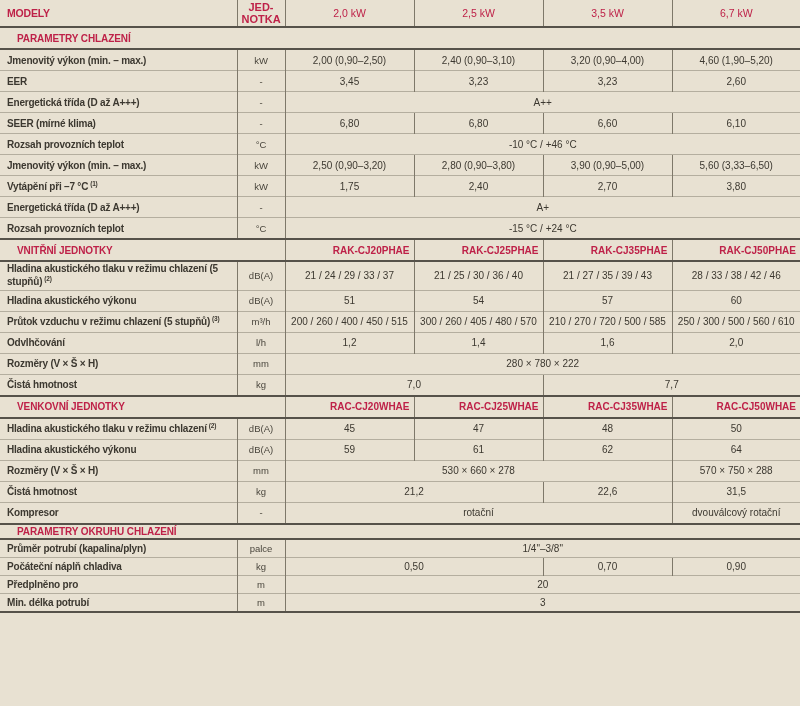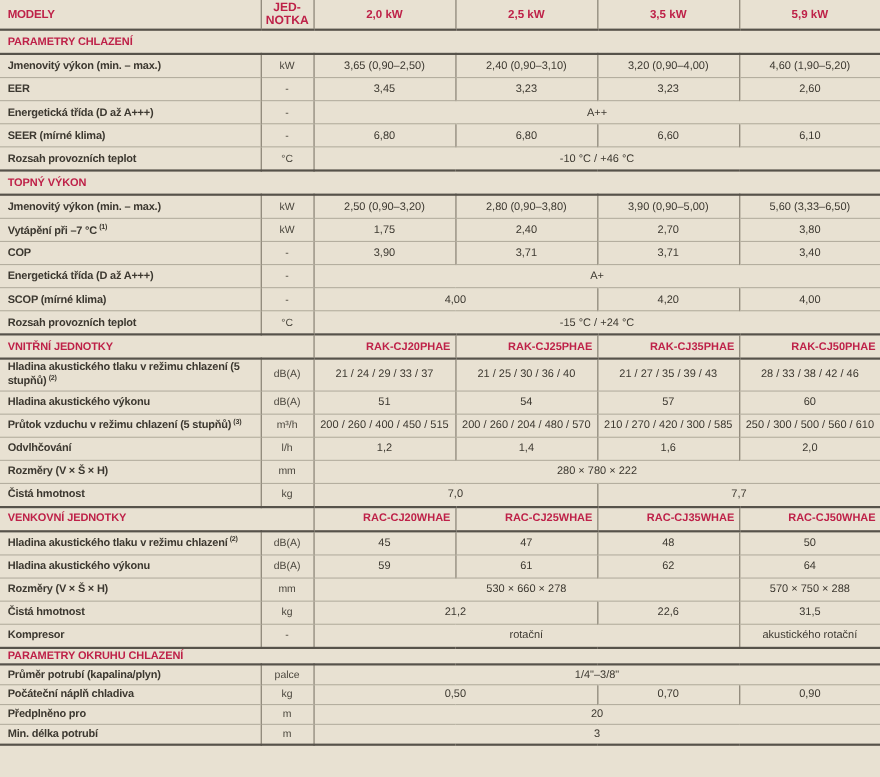--- a/index.html
+++ b/index.html
@@ -33,27 +33,27 @@
   tr.data.wrap td.label{white-space:normal;line-height:1.2;}
   
   td.label{
     text-align:left;font-weight:700;font-size:10px;
     padding-left:7px;letter-spacing:-0.2px;
   }
   td.unit{text-align:center;font-size:9.5px;color:#4a463d;}
   td.val{text-align:center;font-size:10px;}
   td.section-title{
     text-align:left;font-weight:700;font-size:10px;
-    padding-left:7px;letter-spacing:-0.1px;color:#be2148;
+    padding-left:17px;letter-spacing:-0.1px;color:#be2148;
   }
   td.model-name{text-align:right;font-weight:700;font-size:10px;color:#be2148;}
   
   tr.head td.label{font-size:10.5px;color:#be2148;}
   tr.head td.unit{font-weight:700;font-size:11px;color:#be2148;line-height:1.1;white-space:normal;}
-  tr.head td.val{font-weight:700;font-size:10.5px;color:#be2148;}
+  tr.head td.val{font-weight:400;font-size:10.5px;color:#be2148;}
   
   td.vl{border-left:1px solid #7e786a;}
   sup{font-size:6.5px;margin-left:2px;vertical-align:super;}
 </style>
 </head>
 <body>
 
 <div class="sheet">
   <table>
     <colgroup>
@@ -64,29 +64,29 @@
       <col style="width:129px">
       <col style="width:128px">
     </colgroup>
     <tbody>
         <tr class="head">
           <td class="label">MODELY</td>
           <td class="unit vl">JED-<br>NOTKA</td>
           <td class="val vl">2,0 kW</td>
           <td class="val vl">2,5 kW</td>
           <td class="val vl">3,5 kW</td>
-          <td class="val vl">5,9 kW</td>
+          <td class="val vl">6,7 kW</td>
         </tr>
         <tr class="sec">
           <td class="section-title" colspan="6">PARAMETRY CHLAZENÍ</td>
         </tr>
         <tr class="data">
           <td class="label">Jmenovitý výkon (min. – max.)</td>
           <td class="unit vl">kW</td>
-          <td class="val vl">3,65 (0,90–2,50)</td>
+          <td class="val vl">2,00 (0,90–2,50)</td>
           <td class="val vl">2,40 (0,90–3,10)</td>
           <td class="val vl">3,20 (0,90–4,00)</td>
           <td class="val vl">4,60 (1,90–5,20)</td>
         </tr>
         <tr class="data">
           <td class="label">EER</td>
           <td class="unit vl">-</td>
           <td class="val vl">3,45</td>
           <td class="val vl">3,23</td>
           <td class="val vl">3,23</td>
@@ -102,59 +102,41 @@
           <td class="unit vl">-</td>
           <td class="val vl">6,80</td>
           <td class="val vl">6,80</td>
           <td class="val vl">6,60</td>
           <td class="val vl">6,10</td>
         </tr>
         <tr class="data">
           <td class="label">Rozsah provozních teplot</td>
           <td class="unit vl">°C</td>
           <td class="val vl" colspan="4">-10 °C / +46 °C</td>
-        </tr>
-        <tr class="sec">
-          <td class="section-title" colspan="6">TOPNÝ VÝKON</td>
         </tr>
         <tr class="data">
           <td class="label">Jmenovitý výkon (min. – max.)</td>
           <td class="unit vl">kW</td>
           <td class="val vl">2,50 (0,90–3,20)</td>
           <td class="val vl">2,80 (0,90–3,80)</td>
           <td class="val vl">3,90 (0,90–5,00)</td>
           <td class="val vl">5,60 (3,33–6,50)</td>
         </tr>
         <tr class="data">
           <td class="label">Vytápění při –7 °C<sup>(1)</sup></td>
           <td class="unit vl">kW</td>
           <td class="val vl">1,75</td>
           <td class="val vl">2,40</td>
           <td class="val vl">2,70</td>
           <td class="val vl">3,80</td>
         </tr>
         <tr class="data">
-          <td class="label">COP</td>
-          <td class="unit vl">-</td>
-          <td class="val vl">3,90</td>
-          <td class="val vl">3,71</td>
-          <td class="val vl">3,71</td>
-          <td class="val vl">3,40</td>
-        </tr>
-        <tr class="data">
           <td class="label">Energetická třída (D až A+++)</td>
           <td class="unit vl">-</td>
           <td class="val vl" colspan="4">A+</td>
-        </tr>
-        <tr class="data">
-          <td class="label">SCOP (mírné klima)</td>
-          <td class="unit vl">-</td>
-          <td class="val vl" colspan="2">4,00</td>
-          <td class="val vl">4,20</td>
-          <td class="val vl">4,00</td>
         </tr>
         <tr class="data">
           <td class="label">Rozsah provozních teplot</td>
           <td class="unit vl">°C</td>
           <td class="val vl" colspan="4">-15 °C / +24 °C</td>
         </tr>
         <tr class="sec">
           <td class="section-title" colspan="2">VNITŘNÍ JEDNOTKY</td>
           <td class="model-name vl">RAK-CJ20PHAE</td>
           <td class="model-name vl">RAK-CJ25PHAE</td>
@@ -174,22 +156,22 @@
           <td class="unit vl">dB(A)</td>
           <td class="val vl">51</td>
           <td class="val vl">54</td>
           <td class="val vl">57</td>
           <td class="val vl">60</td>
         </tr>
         <tr class="data">
           <td class="label">Průtok vzduchu v režimu chlazení (5 stupňů)<sup>(3)</sup></td>
           <td class="unit vl">m³/h</td>
           <td class="val vl">200 / 260 / 400 / 450 / 515</td>
-          <td class="val vl">200 / 260 / 204 / 480 / 570</td>
-          <td class="val vl">210 / 270 / 420 / 300 / 585</td>
+          <td class="val vl">300 / 260 / 405 / 480 / 570</td>
+          <td class="val vl">210 / 270 / 720 / 500 / 585</td>
           <td class="val vl">250 / 300 / 500 / 560 / 610</td>
         </tr>
         <tr class="data">
           <td class="label">Odvlhčování</td>
           <td class="unit vl">l/h</td>
           <td class="val vl">1,2</td>
           <td class="val vl">1,4</td>
           <td class="val vl">1,6</td>
           <td class="val vl">2,0</td>
         </tr>
@@ -237,21 +219,21 @@
           <td class="label">Čistá hmotnost</td>
           <td class="unit vl">kg</td>
           <td class="val vl" colspan="2">21,2</td>
           <td class="val vl">22,6</td>
           <td class="val vl">31,5</td>
         </tr>
         <tr class="data">
           <td class="label">Kompresor</td>
           <td class="unit vl">-</td>
           <td class="val vl" colspan="3">rotační</td>
-          <td class="val vl">akustického rotační</td>
+          <td class="val vl">dvouválcový rotační</td>
         </tr>
         <tr class="sec compact">
           <td class="section-title" colspan="6">PARAMETRY OKRUHU CHLAZENÍ</td>
         </tr>
         <tr class="data compact">
           <td class="label">Průměr potrubí (kapalina/plyn)</td>
           <td class="unit vl">palce</td>
           <td class="val vl" colspan="4">1/4"–3/8"</td>
         </tr>
         <tr class="data compact">

